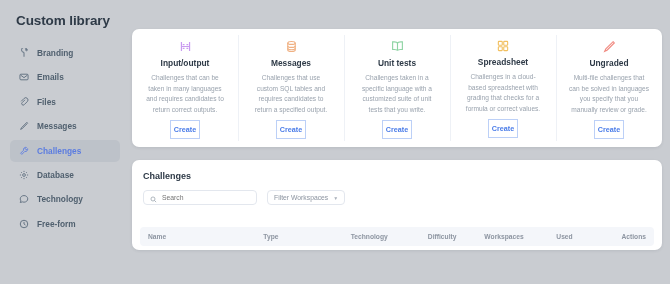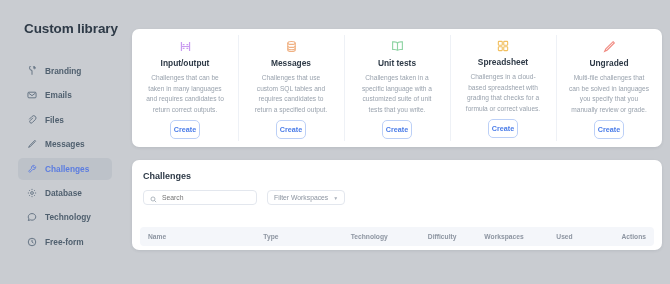--- a/index.html
+++ b/index.html
@@ -8,32 +8,32 @@
     background: #c9ccd1;
     font-family: "Liberation Sans", sans-serif;
     overflow: hidden;
   }
   .app { position: relative; width: 670px; height: 284px; display: flex; }
 
   
   .sidebar {
     width: 130px; height: 284px;
     background: #c9ccd1;
-    padding: 12px;
+    padding: 4px;
     flex: 0 0 130px;
     position: relative;
   }
   .page-title {
     font-size: 13.5px;
     font-weight: bold;
     color: #2e3a47;
     letter-spacing: -0.1px;
     padding: 9px 0 0 12px;
   }
-  .nav { margin-top: 24px; padding: 0 6px; text-align: right; }
+  .nav { margin-top: 14px; padding: 0 6px; text-align: right; }
   .nav-item {
     display: flex; align-items: center; gap: 8px;
     height: 22px;
     padding: 0 8px;
     border-radius: 5px;
     color: #50606f;
     font-size: 8.3px;
     font-weight: bold;
     margin-bottom: 2.4px;
     cursor: pointer;
@@ -84,21 +84,21 @@
   }
   .card-desc {
     font-size: 6.6px; line-height: 1.62; color: #9aa3ae;
     text-align: center; padding: 0 2px; flex: 1;
   }
   .card-btn {
     margin: 4px auto 10px auto;
     border: 1px solid #bcd0f7;
     color: #4a7ce8;
     background: #fff;
-    border-radius: 5px;
+    border-radius: 0;
     font-size: 7.2px; font-weight: bold;
     padding: 4px 3px;
     cursor: pointer;
     font-family: "Liberation Sans", sans-serif;
   }
 
   
   .table-panel {
     position: absolute;
     left: 2px; top: 160px; right: 8px; bottom: -10px;

